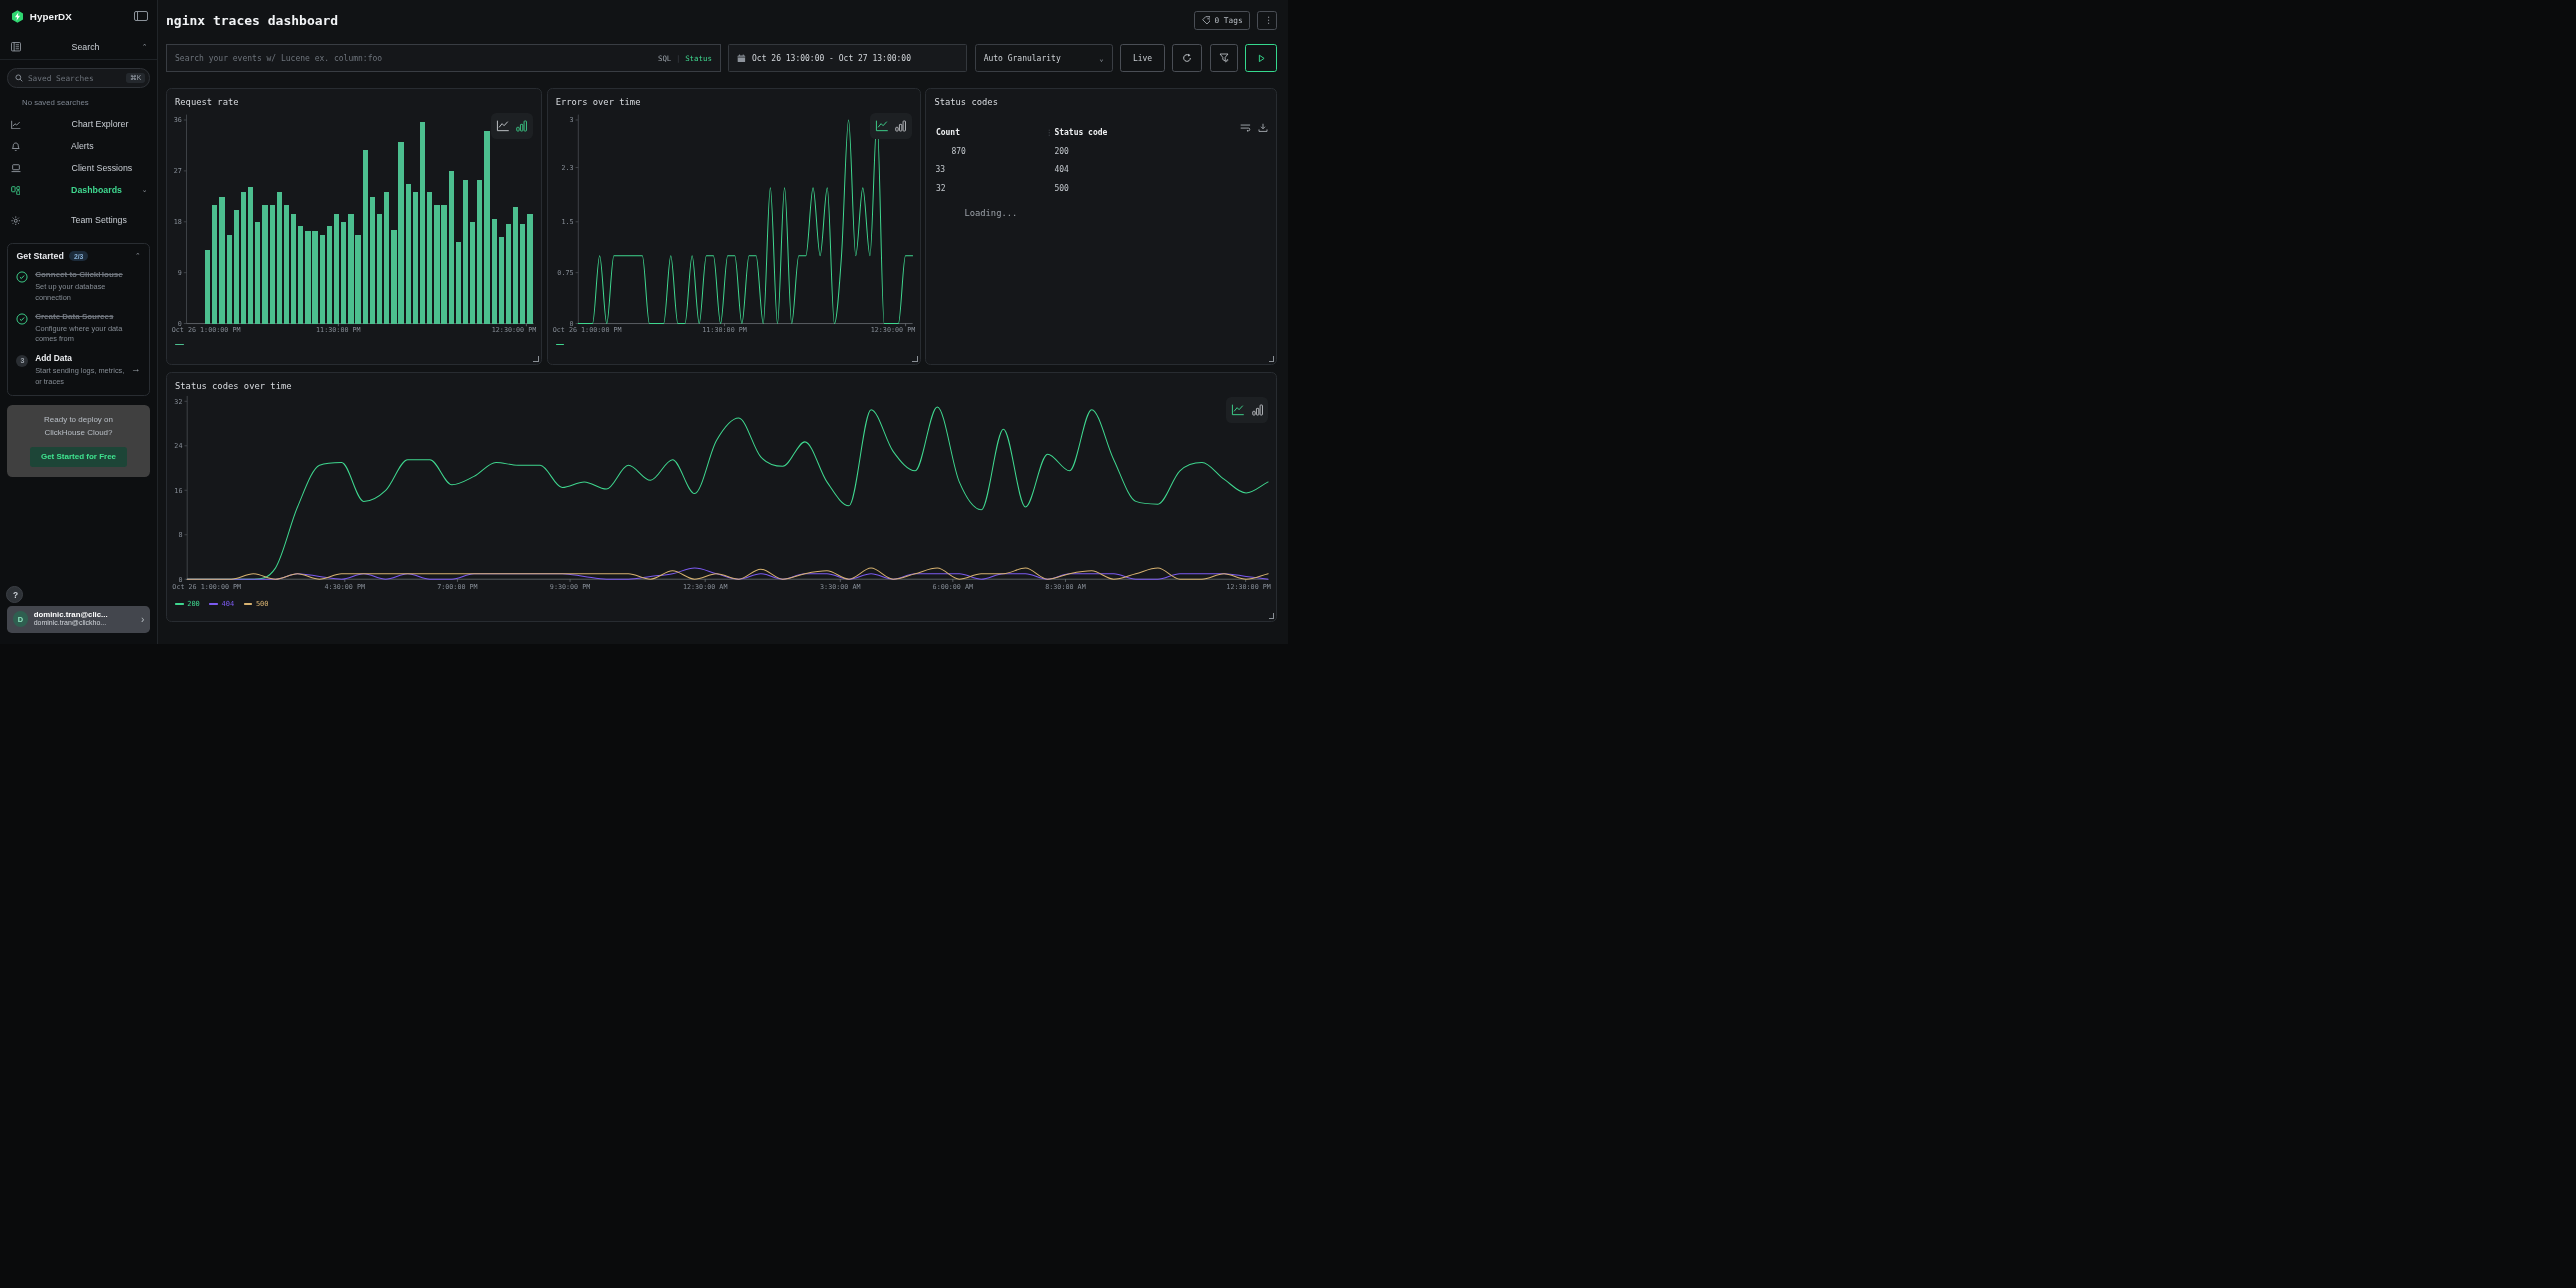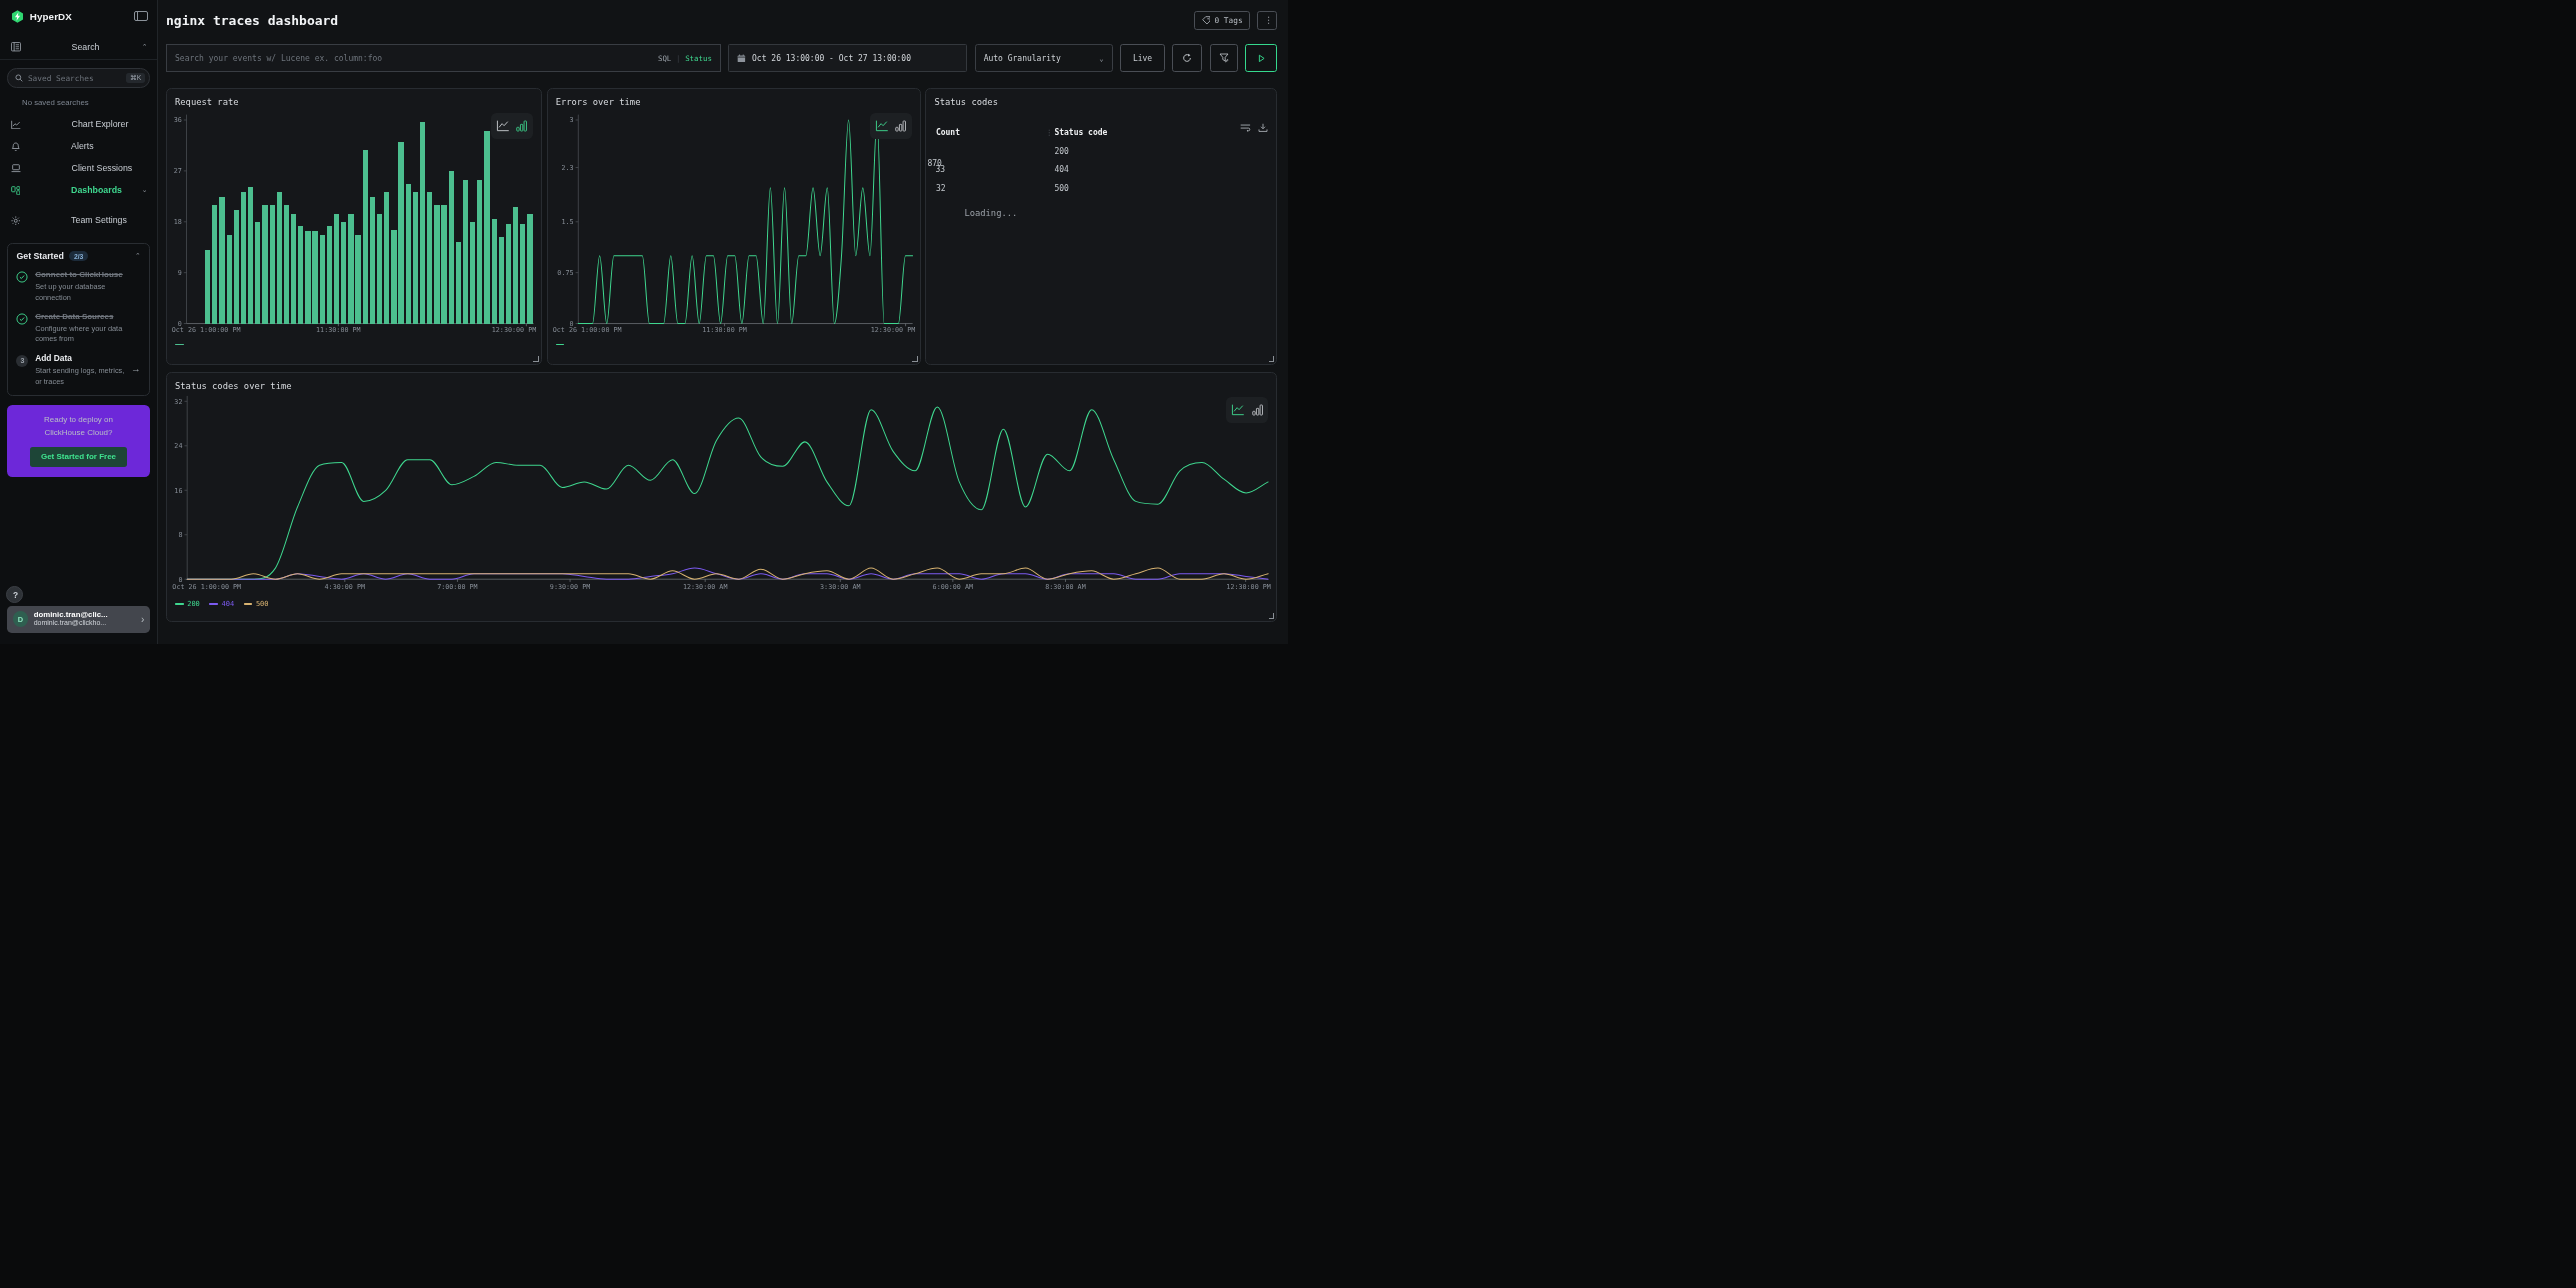--- a/index.html
+++ b/index.html
@@ -36,21 +36,21 @@
   .gs-step{display:flex;gap:6.8px;margin-top:8.8px;align-items:flex-start;}
   .gs-ic{flex:0 0 12px;margin-top:1.4px;}
   .num-circle{width:12px;height:12px;border-radius:50%;background:#2a2e33;color:#9aa1a9;font-size:7px;
               display:flex;align-items:center;justify-content:center;font-weight:bold;}
   .gs-done-title{font-size:8px;font-weight:600;color:#70767e;text-decoration:line-through;line-height:1.35;}
   .gs-step-title{font-size:8.4px;font-weight:bold;color:#eceef1;line-height:1.35;}
   .gs-desc{font-size:7.4px;color:#868d95;line-height:1.4;margin-top:1.4px;}
   .gs-body{flex:1;}
   .gs-arrow{color:#9aa1a9;font-size:9.5px;margin-top:9.5px;}
   
-  .deploy{margin:8.8px 7.4px 0 7.4px;background:#6d28d9;border-radius:5.4px;padding:9.5px 8px 10px 8px;text-align:center;}
+  .deploy{margin:8.8px 7.4px 0 7.4px;background:#404040;border-radius:5.4px;padding:9.5px 8px 10px 8px;text-align:center;}
   .deploy-txt{font-size:8px;color:#b9bfc6;line-height:1.55;}
   .deploy-btn{margin-top:8px;display:inline-block;background:#1d4537;color:#3fe38f;font-weight:bold;
               font-size:8px;border:none;border-radius:2.7px;padding:5.4px 10.8px;cursor:pointer;font-family:"Liberation Sans",sans-serif;}
   .help-btn{position:absolute;left:6px;bottom:41px;width:17px;height:17px;border-radius:50%;background:#2e3237;
             border:0.7px solid #3c4046;color:#ccd1d7;font-size:8.4px;font-weight:bold;cursor:pointer;}
   .user-card{position:absolute;left:7.4px;right:7.4px;bottom:11.5px;height:27px;background:#43464d;border-radius:4.7px;
              display:flex;align-items:center;padding:0 5.4px;gap:5.4px;cursor:pointer;}
   .avatar{width:15.5px;height:15.5px;border-radius:50%;background:#2f5f50;color:#8fe6c0;font-size:7.4px;font-weight:bold;
           display:flex;align-items:center;justify-content:center;}
   .user-name{font-size:7.8px;font-weight:bold;color:#ffffff;line-height:1.25;}
@@ -444,21 +444,21 @@
             <path d="M9 7.5 H12.5 A2 2 0 0 1 12.5 11.5 H10.5" fill="none" stroke="#aeb3b9" stroke-width="1.3"></path>
             <polygon points="11.8,10 10,11.5 11.8,13" fill="#aeb3b9"></polygon>
           </svg>
           <svg width="10" height="9.5" viewBox="0 0 15 14">
             <line x1="7.5" y1="1" x2="7.5" y2="8" stroke="#aeb3b9" stroke-width="1.3"></line>
             <path d="M4.5 5.5 L7.5 8.5 L10.5 5.5" fill="none" stroke="#aeb3b9" stroke-width="1.3"></path>
             <path d="M1.5 9.5 V12.5 H13.5 V9.5" fill="none" stroke="#aeb3b9" stroke-width="1.3"></path>
           </svg>
         </div>
         <div id="status-table-body">
-            <div class="tcell" style="left: 1px; top: 58px; margin-top: 12px;">870</div>
+            <div class="tcell" style="left: 25px; top: 58px;">870</div>
             <div class="tcell" style="left: 128px; top: 58px;">200</div>
             <div class="tcell" style="left: 9px; top: 76px;">33</div>
             <div class="tcell" style="left: 128px; top: 76px;">404</div>
             <div class="tcell" style="left: 9.5px; top: 95px;">32</div>
             <div class="tcell" style="left: 128px; top: 95px;">500</div>
           </div>
         <div class="loading">Loading...</div>
         <div class="resize-h"></div>
       </div>
     </div>

